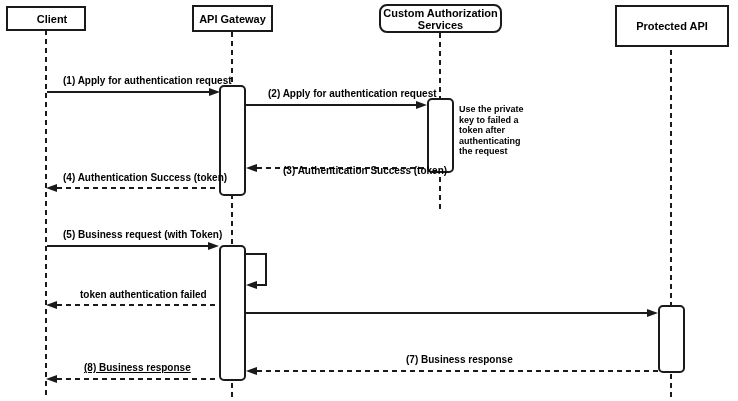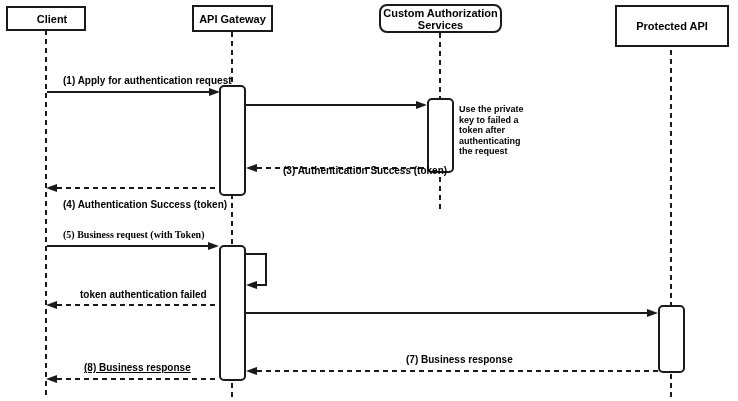--- a/index.html
+++ b/index.html
@@ -72,38 +72,39 @@
 
   <div class="act" style="left:219px;top:85px;height:111px;"></div>
   <div class="act" style="left:427px;top:98px;height:75px;"></div>
   <div class="act" style="left:219px;top:245px;height:136px;"></div>
   <div class="act" style="left:658px;top:305px;height:68px;"></div>
 
   <div class="mlabel" style="left:63px;top:76px;">(1) Apply for authentication request</div>
   <div class="sline" style="left:47px;top:91px;width:163px;"></div>
   <div class="head-r" style="left:209px;top:87.5px;"></div>
 
+  <div class="mlabel" style="left:268px;top:89px;">(2) Apply for authentication request</div>
   <div class="sline" style="left:246px;top:104px;width:170px;"></div>
   <div class="head-r" style="left:416px;top:100.5px;"></div>
 
   <div class="note" style="left:459px;top:104px;width:90px;">Use the private
 key to failed a
 token after
 authenticating
 the request</div>
 
   <div class="mlabel" style="left:283px;top:166px;">(3) Authentication Success (token)</div>
   <div class="dline" style="left:257px;top:167px;width:170px;"></div>
   <div class="head-l" style="left:246px;top:163.5px;"></div>
 
-  <div class="mlabel" style="left:63px;top:173px;margin-top:27px;">(4) Authentication Success (token)</div>
+  <div class="mlabel" style="left:63px;top:173px;">(4) Authentication Success (token)</div>
   <div class="dline" style="left:57px;top:187px;width:162px;"></div>
   <div class="head-l" style="left:46px;top:183.5px;"></div>
 
-  <div class="mlabel" style="left:63px;top:230px;font-family:Liberation Serif, serif;">(5) Business request (with Token)</div>
+  <div class="mlabel" style="left:63px;top:230px;">(5) Business request (with Token)</div>
   <div class="sline" style="left:47px;top:245px;width:162px;"></div>
   <div class="head-r" style="left:208px;top:241.5px;"></div>
 
   <div class="sline" style="left:246px;top:253px;width:21px;"></div>
   <div class="vline" style="left:265px;top:253px;height:33px;"></div>
   <div class="sline" style="left:257px;top:284px;width:10px;"></div>
   <div class="head-l" style="left:246px;top:280.5px;"></div>
 
   <div class="mlabel" style="left:80px;top:290px;">token authentication failed</div>
   <div class="dline" style="left:57px;top:304px;width:162px;"></div>

